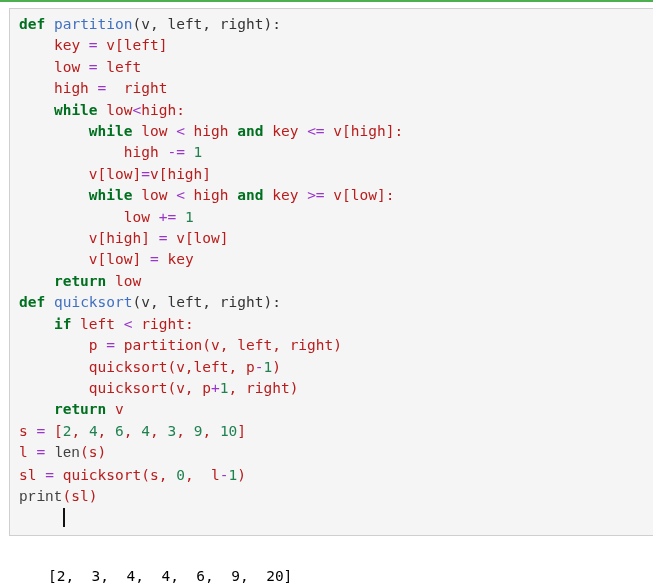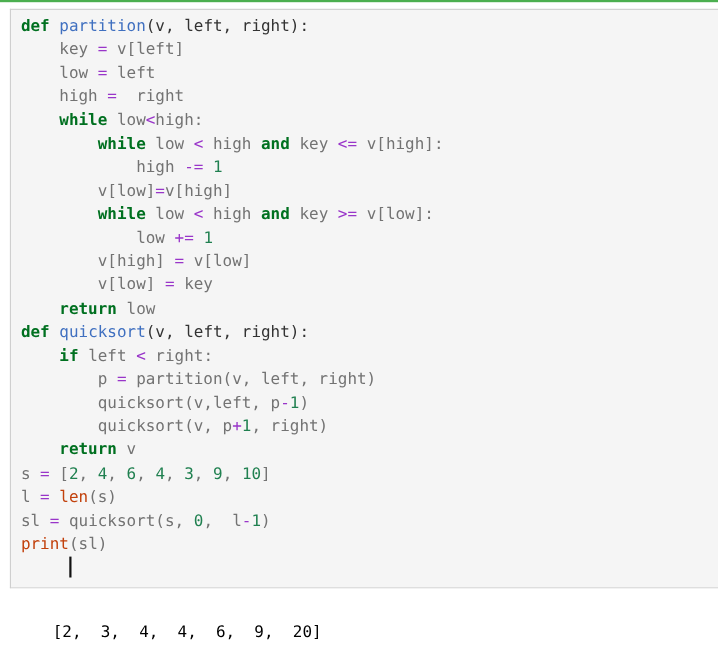--- a/index.html
+++ b/index.html
@@ -49,25 +49,25 @@
   }
 
   .code-line {
     white-space: pre;
     min-height: 21.4px;
   }
 
   
   .k  { color: #007020; font-weight: bold; }   
   .nf { color: #4070c0; }                      
-  .nb { color: #c2410c; }                      
+  .nb { color: #404040; font-family: Liberation Mono, monospace; }                      
   .o  { color: #9935c9; }                      
   .mi { color: #208050; }                      
   .p  { color: #333333; }                      
-  .n  { color: #737373; }                      
+  .n  { color: #b91c1c; }                      
 
   .cursor {
     display: inline-block;
     width: 2px;
     height: 19px;
     background: #111111;
     vertical-align: -4px;
     margin-left: 0px;
   }
 

